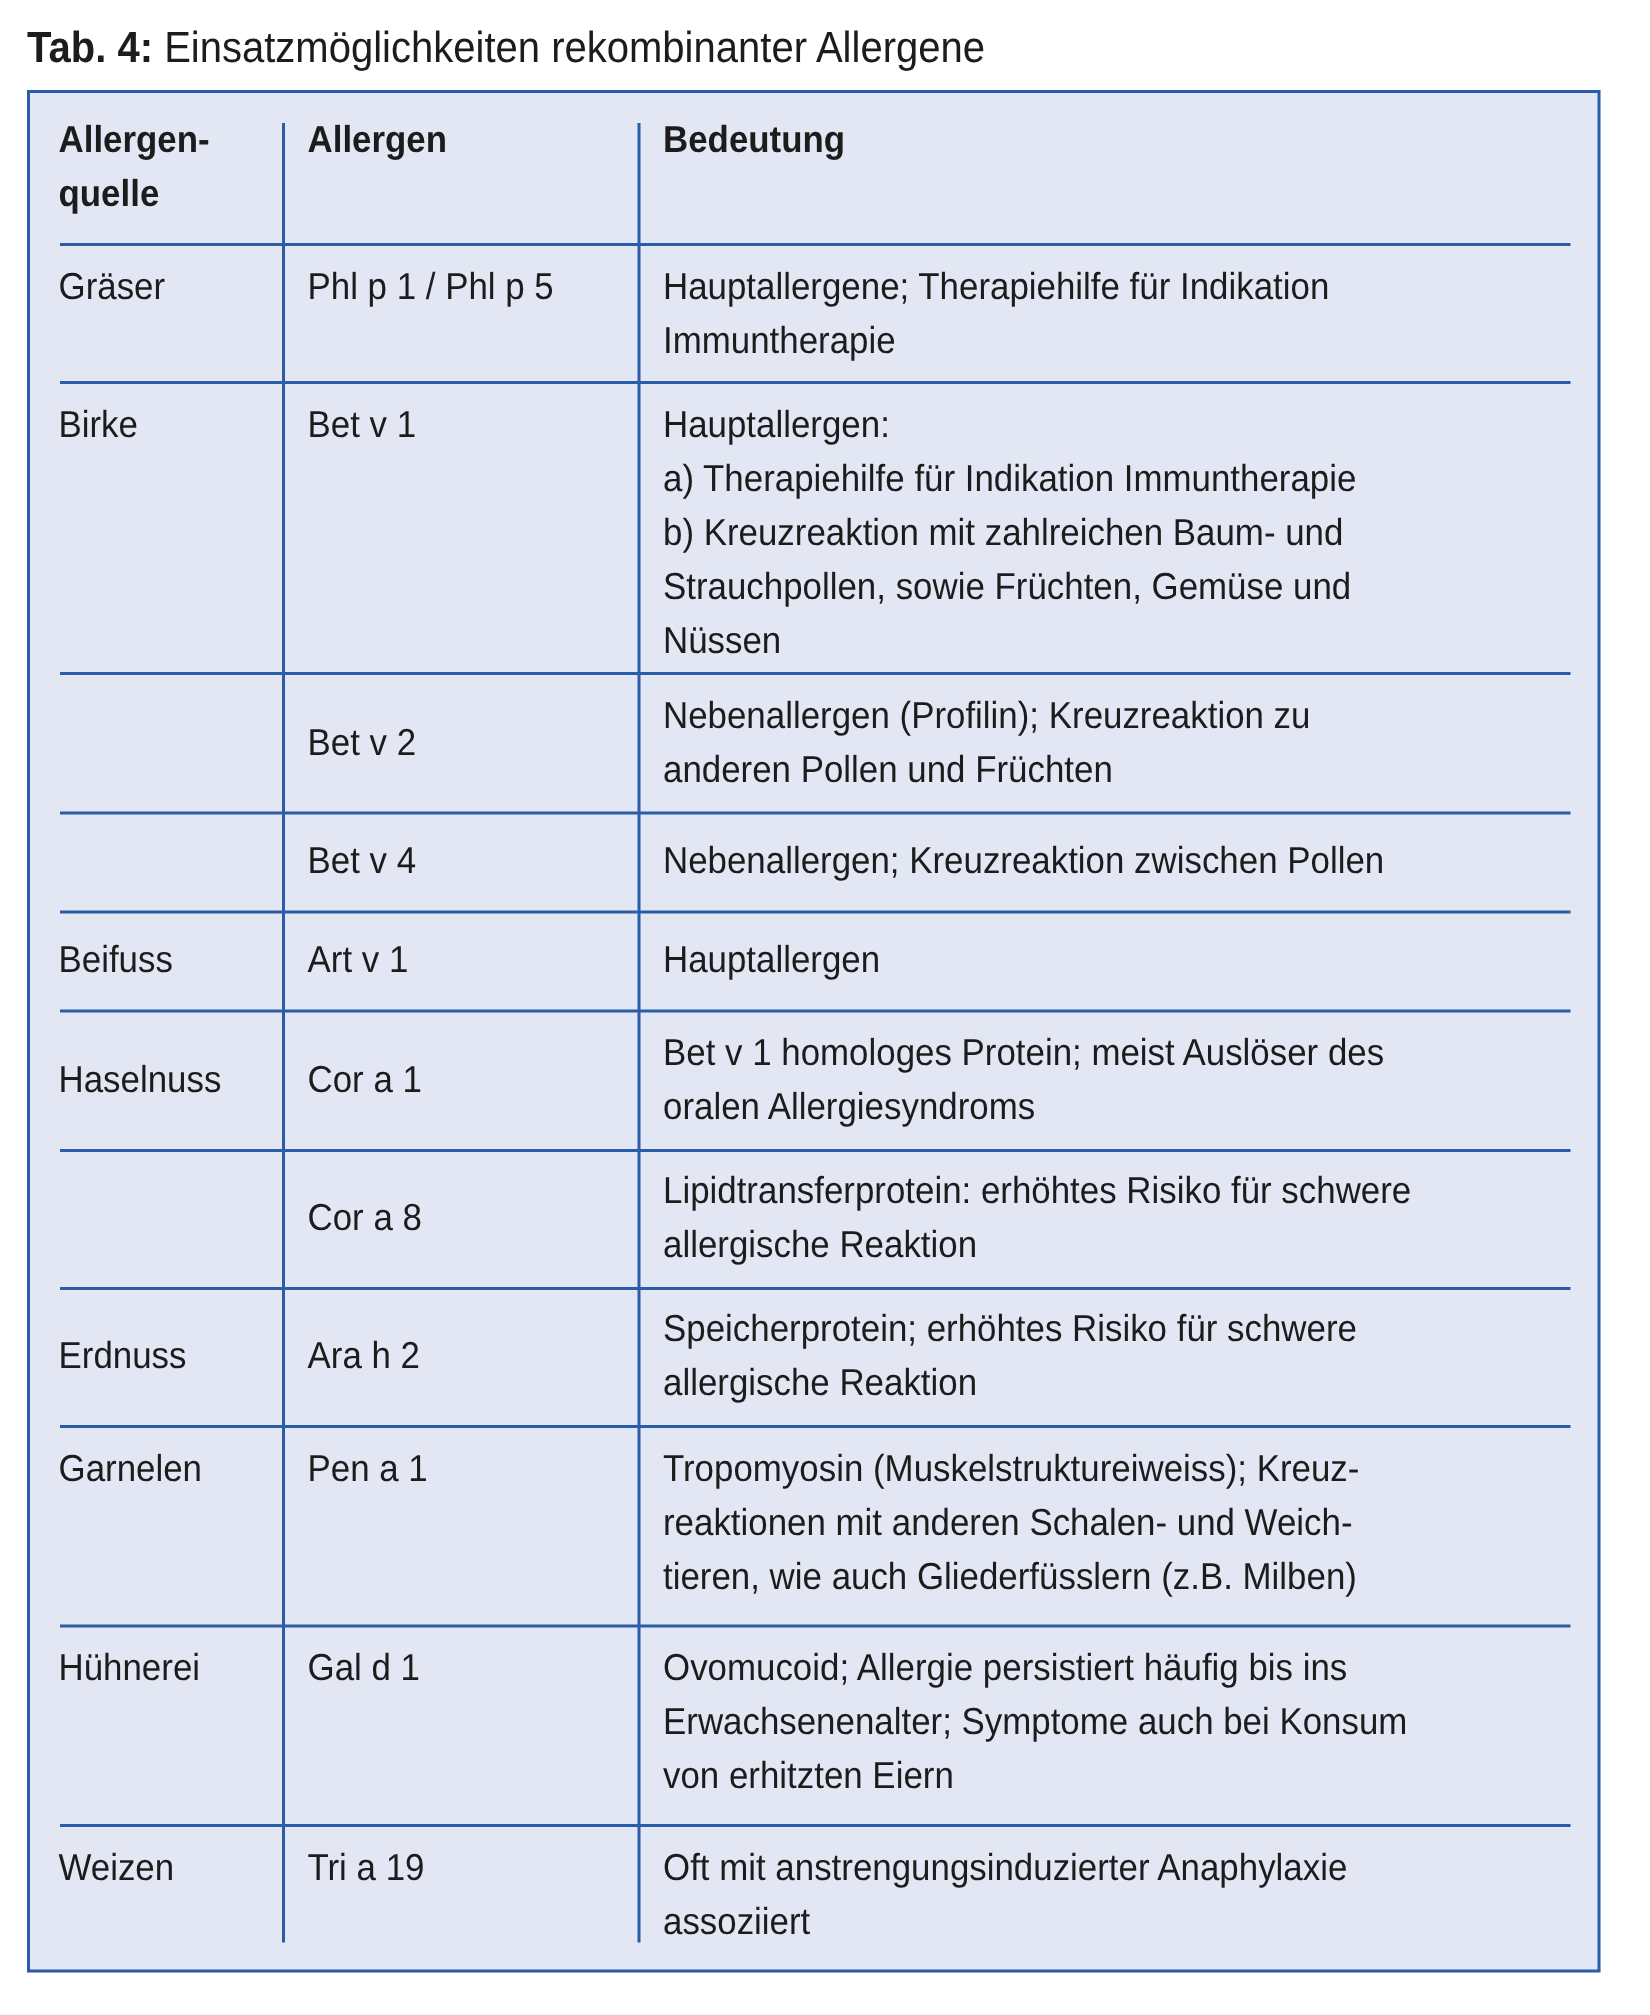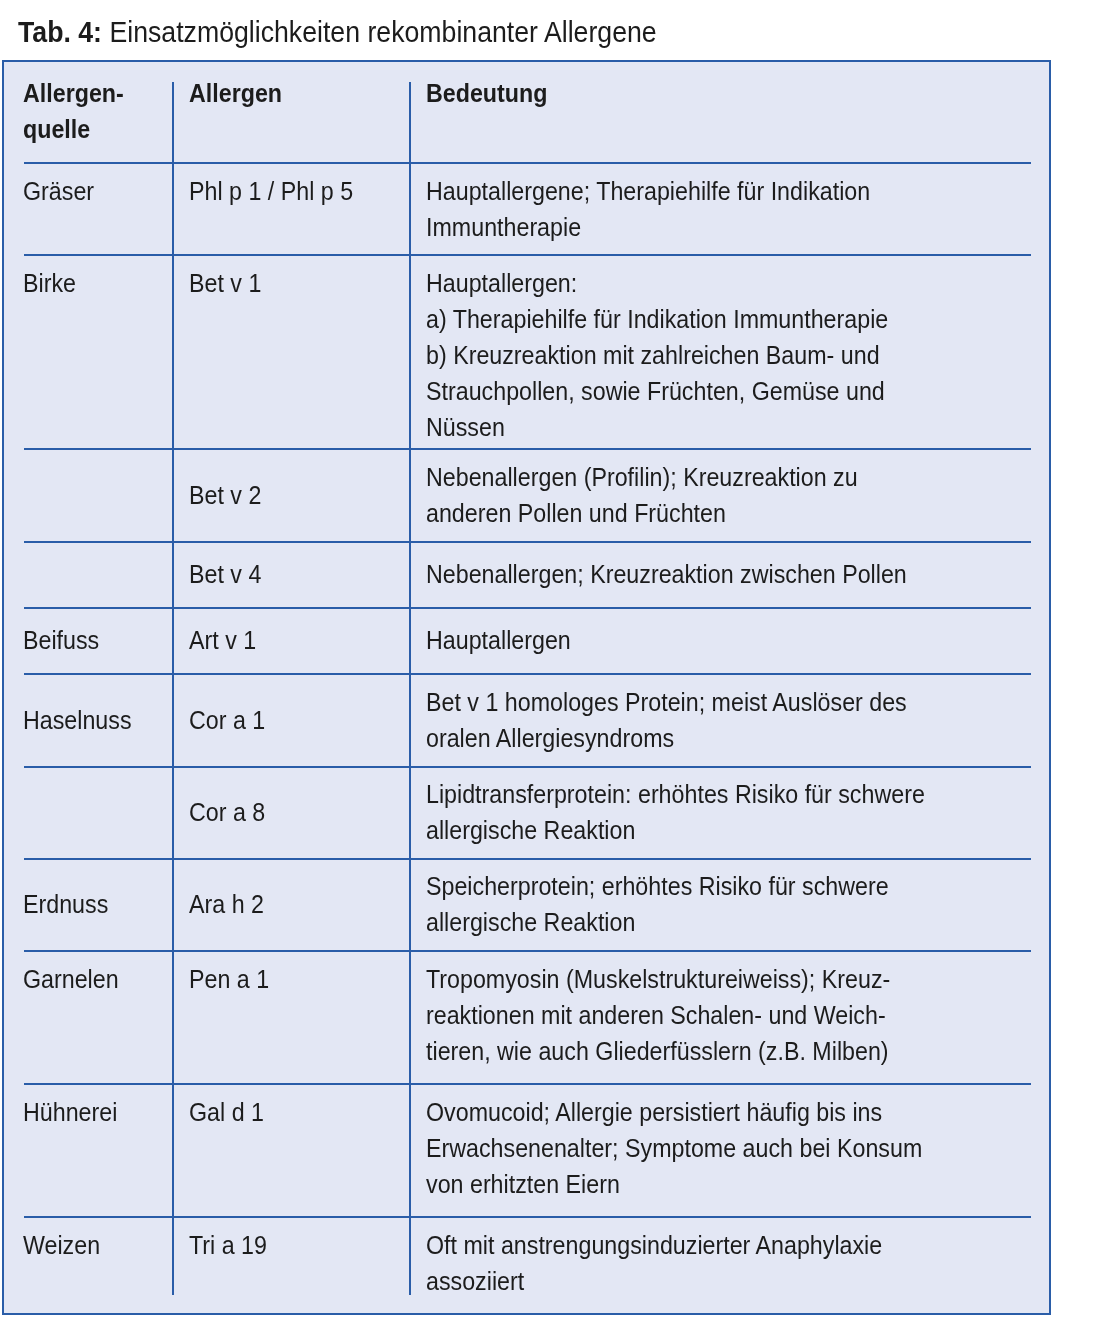--- a/index.html
+++ b/index.html
@@ -1,19 +1,19 @@
 <!DOCTYPE html>
 <html><head>
 <meta charset="utf-8">
 <style>
   html, body { margin: 0; padding: 0; background: #ffffff; }
   body { width: 1100px; height: 1343px; position: relative; font-family: "Liberation Sans", sans-serif; color: #1c1c1c; }
   .caption { position: absolute; left: 18px; top: 12px; font-size: 29px; line-height: 40px; white-space: nowrap; transform: scaleX(0.92); transform-origin: left top; }
   .caption b { font-weight: bold; }
-  .frame { position: absolute; left: 2px; top: 60px; width: 1049px; height: 1255px; background: #e3e7f4; border: 2px solid #2a5da8; box-sizing: border-box; }
+  .frame { position: absolute; left: 18px; top: 60px; width: 1049px; height: 1255px; background: #e3e7f4; border: 2px solid #2a5da8; box-sizing: border-box; }
   .vline { position: absolute; width: 2px; background: #2a5da8; top: 20px; bottom: 18px; }
   .hline { position: absolute; left: 20px; right: 18px; height: 2px; background: #2a5da8; }
   .cell { position: absolute; font-size: 25px; line-height: 36px; white-space: nowrap; transform: scaleX(0.93); transform-origin: left top; }
   .hdr { font-weight: bold; }
 </style>
 </head>
 <body>
 
 <div class="caption"><b>Tab. 4:</b><span> Einsatzmöglichkeiten rekombinanter Allergene</span></div>
 

